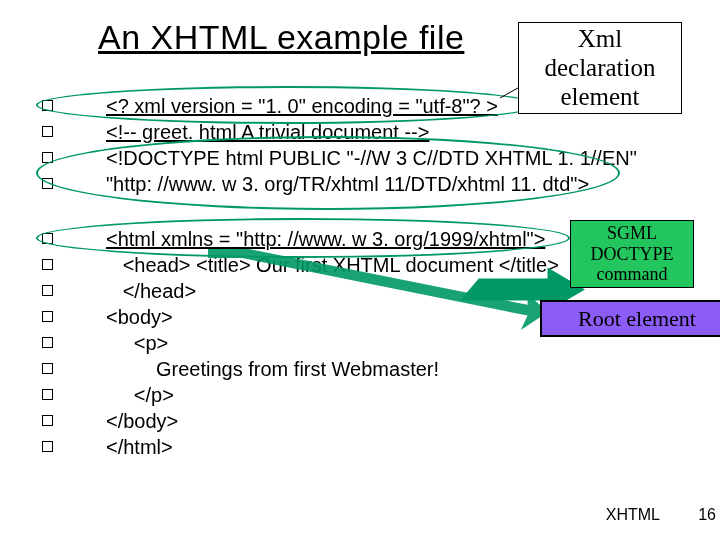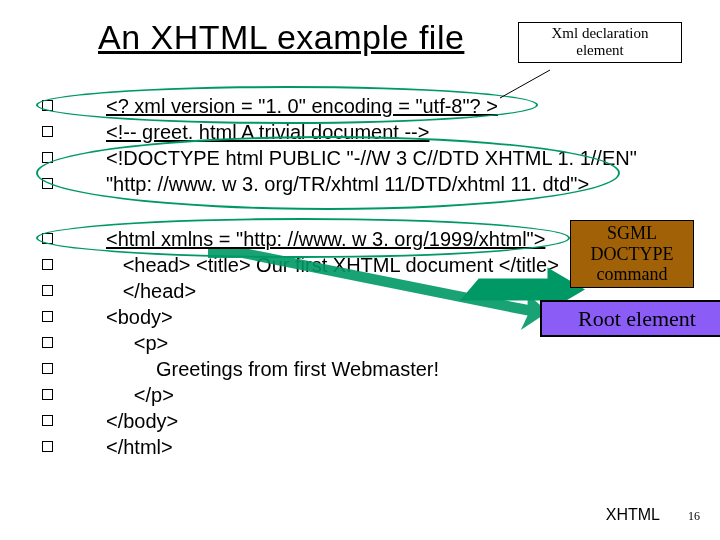--- a/index.html
+++ b/index.html
@@ -35,28 +35,28 @@
     font-family: "Times New Roman", serif;
     text-align: center;
     padding: 2px 6px;
     line-height: 1.15;
     z-index: 5;
   }
   .callout-xml {
     left: 518px;
     top: 22px;
     width: 150px;
-    font-size: 15px;
+    font-size: 25px;
   }
   .callout-sgml {
     left: 570px;
     top: 220px;
     width: 110px;
     font-size: 18px;
-    background: #a16207;
+    background: #22c55e;
     z-index: 6;
   }
   .callout-root {
     left: 540px;
     top: 300px;
     width: 150px;
     font-size: 22px;
     background: #8b5cf6;
     border-width: 2px;
     padding: 4px 20px;
@@ -139,24 +139,24 @@
   .footer-label {
     position: absolute;
     right: 60px;
     bottom: 16px;
     font-family: "Trebuchet MS", sans-serif;
     font-size: 16px;
     color: #000000;
   }
   .footer-num {
     position: absolute;
-    right: 20px;
+    right: 4px;
     bottom: 16px;
-    font-family: Liberation Serif, serif;
-    font-size: 12px;
+    font-family: Liberation Sans, sans-serif;
+    font-size: 16px;
     color: #000;
   }
 </style>
 </head>
 <body>
 
 <div class="slide">
 
   <div class="title">An XHTML example file</div>
 

